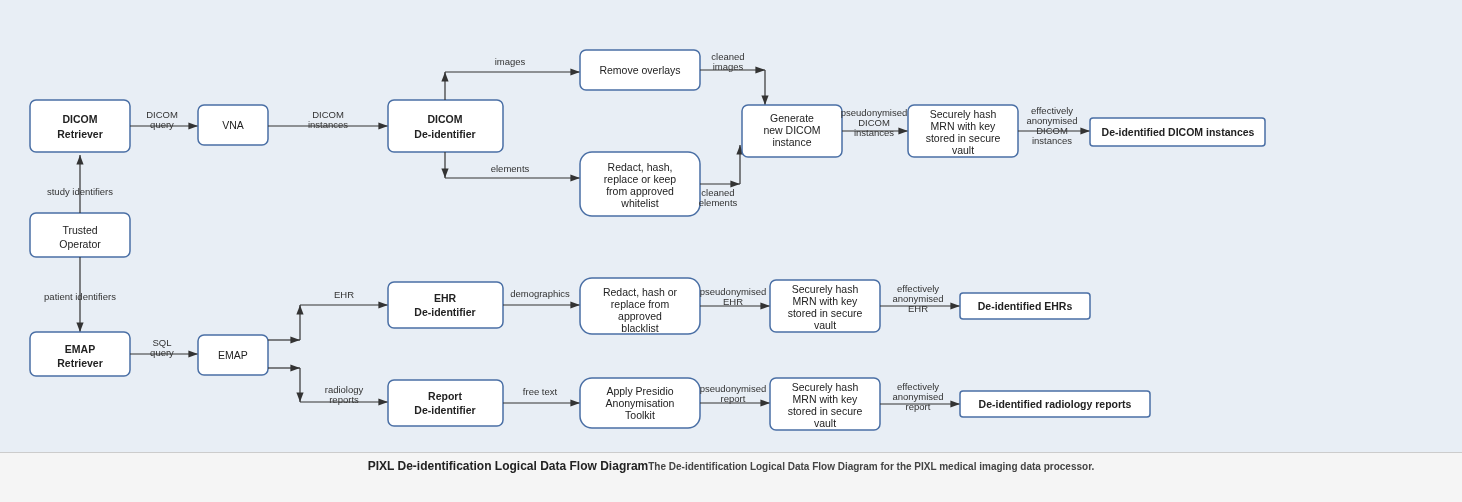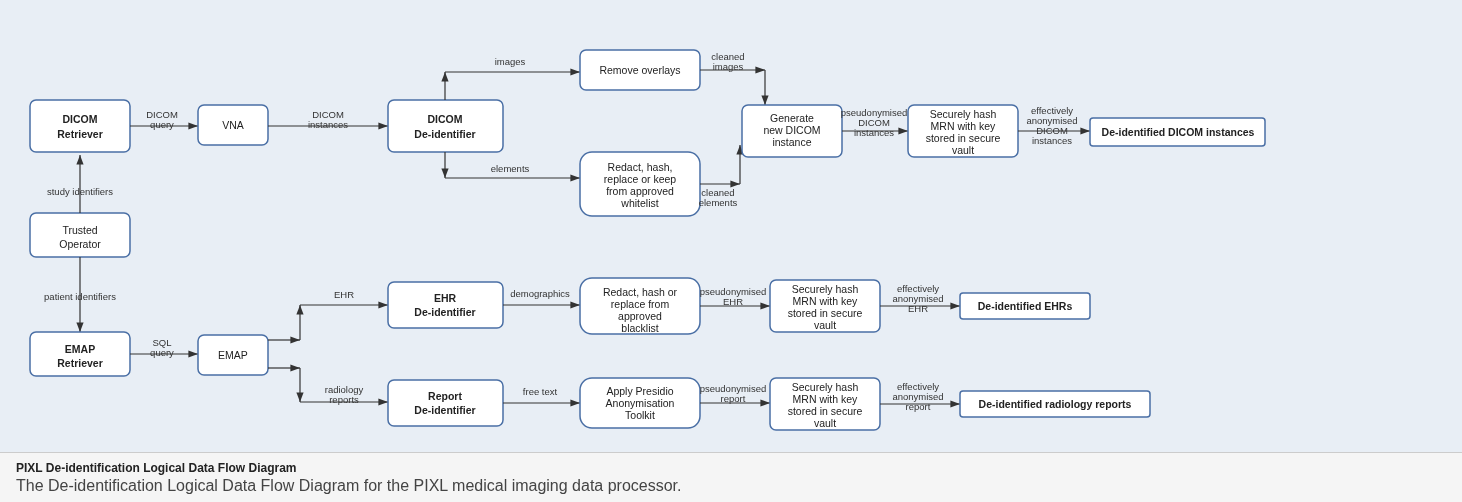--- a/index.html
+++ b/index.html
@@ -27,32 +27,33 @@
     .caption-area {
       position: absolute;
       bottom: 0;
       left: 0;
       width: 1462px;
       height: 50px;
       background: #f5f5f5;
       border-top: 1px solid #ccc;
       padding: 6px 16px;
       display: flex;
-      flex-direction: column;
+      flex-direction: row;
       justify-content: center;
     }
     .caption-title {
       font-weight: bold;
       font-size: 12px;
       color: #222;
     }
     .caption-sub {
-      font-size: 16px;
+      font-size: 10px;
       color: #444;
       margin-top: 2px;
+      font-weight: bold;
     }
     .box-text {
       font-family: Arial, sans-serif;
       font-size: 10.5px;
       fill: #222;
       text-anchor: middle;
       dominant-baseline: middle;
     }
     .box-text-bold {
       font-family: Arial, sans-serif;

